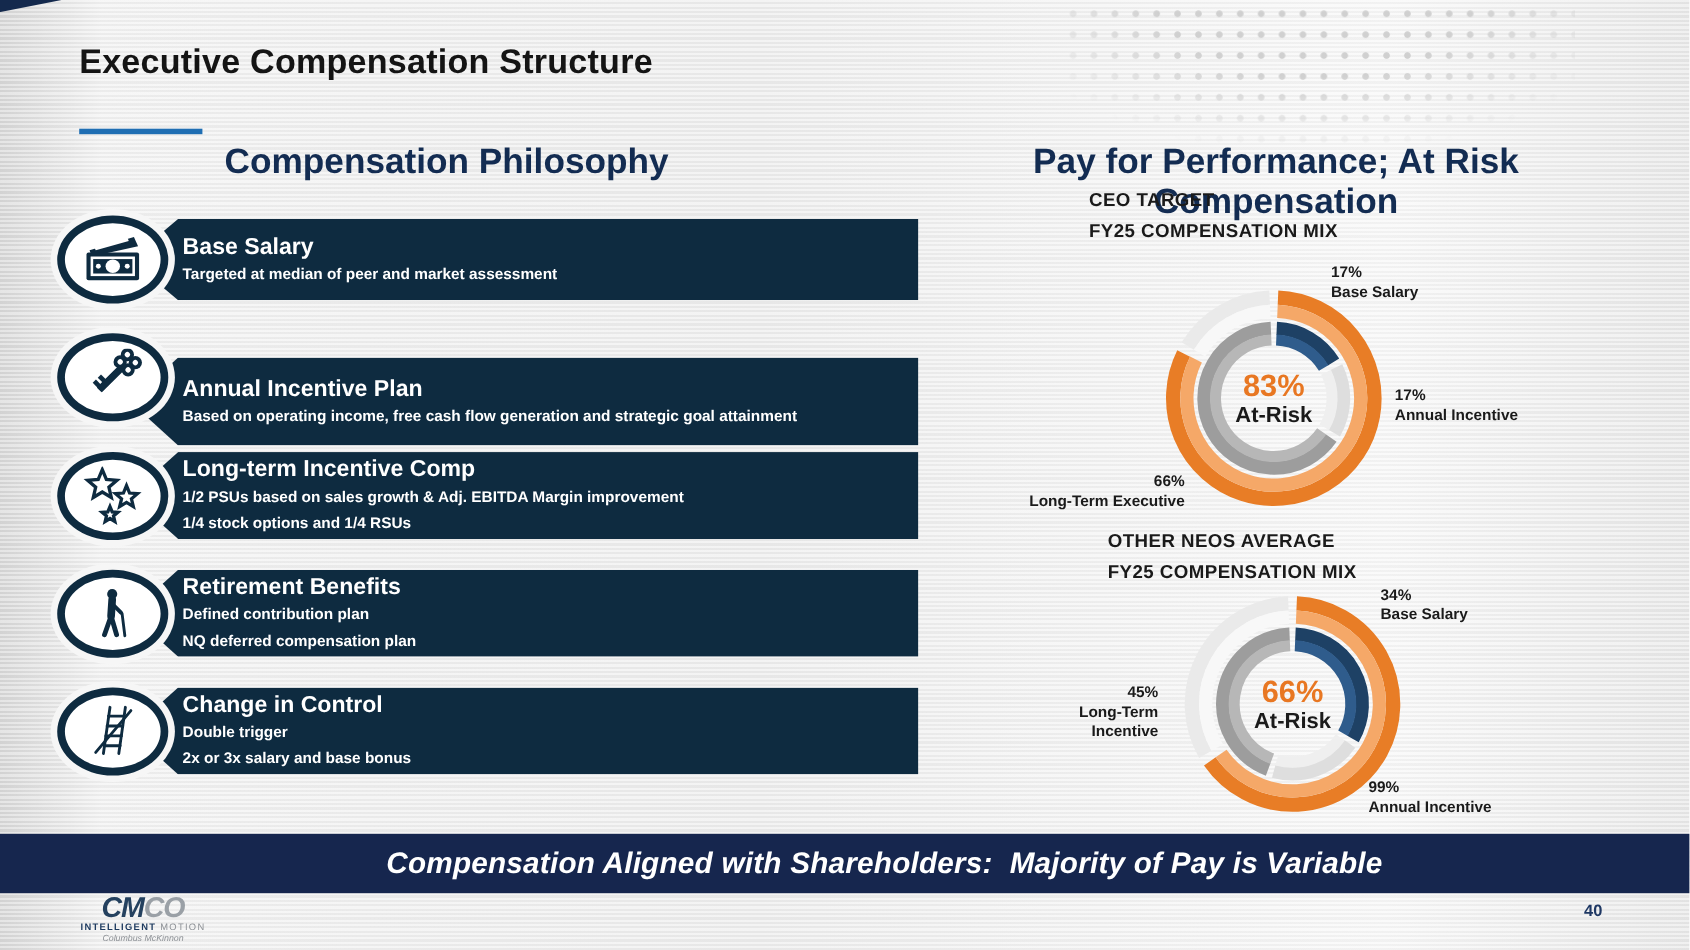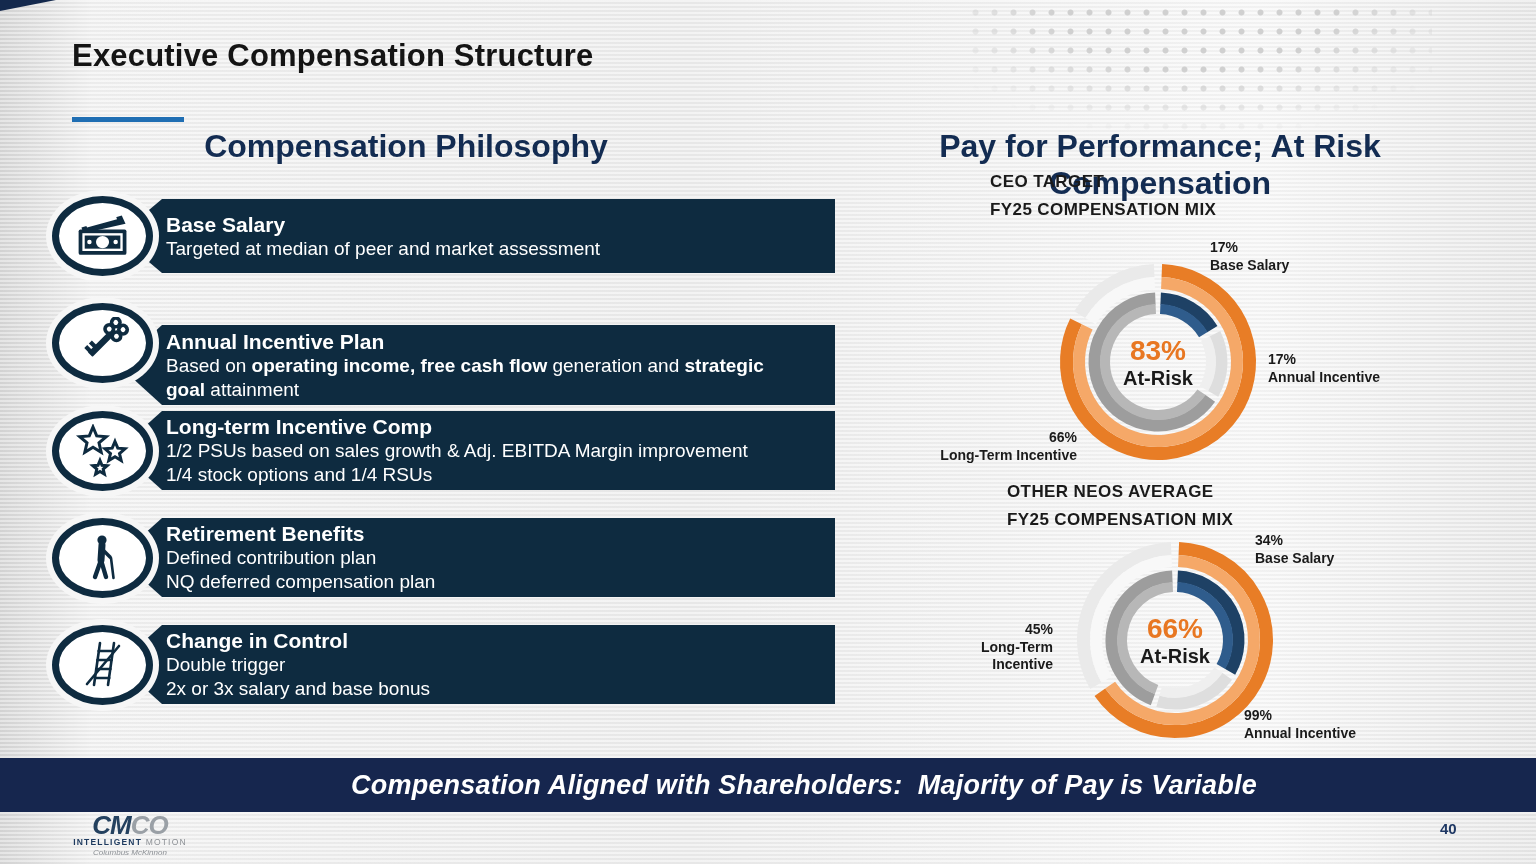--- a/index.html
+++ b/index.html
@@ -21,21 +21,21 @@
   .col-head{position:absolute;top:128px;font-size:32px;font-weight:700;color:#132c52;text-align:center;}
   .col-head.left{left:150px;width:512px;}
   .col-head.right{left:830px;width:660px;}
 
   
   .p-row{position:absolute;left:0;width:1536px;}
   .p-bar{position:absolute;left:118px;width:717px;background:#0e2b40;color:#fff;
     clip-path:polygon(44px 0,100% 0,100% 100%,44px 100%,0 50%);
     display:flex;flex-direction:column;justify-content:center;padding-left:48px;box-sizing:border-box;}
   .bar-title{font-size:21px;font-weight:700;line-height:25px;}
-  .bar-body{font-size:19px;line-height:24px;font-weight:400;}
+  .bar-body{font-size:14px;line-height:24px;font-weight:700;}
   .bar-body p{margin:0;}
   .p-icon{position:absolute;left:52px;width:101px;height:80px;background:#fff;border:7px solid #0e2b40;
     border-radius:50%;box-sizing:border-box;box-shadow:0 0 0 6px #f6f6f6;
     display:flex;align-items:center;justify-content:center;}
 
   
   .chart-title{position:absolute;font-size:17px;font-weight:700;color:#1a1a1a;text-align:left;
     line-height:28px;letter-spacing:.4px;}
   #ct0{left:990px;top:168px;width:330px;}
   #ct1{left:1007px;top:478px;width:340px;}
@@ -213,21 +213,21 @@
       <div class="callout c0-l0">
         <div>17%</div>
         <div>Base Salary</div>
       </div>
       <div class="callout c0-l1">
         <div>17%</div>
         <div>Annual Incentive</div>
       </div>
       <div class="callout c0-l2">
         <div>66%</div>
-        <div>Long-Term Incentive</div>
+        <div>Long-Term Executive</div>
       </div>
       <div class="chart-title" id="ct1">
         <div>OTHER NEOS AVERAGE</div>
         <div>FY25 COMPENSATION MIX</div>
       </div>
       <div class="donut-wrap" id="dw1"><svg width="210" height="210" viewBox="0 0 210 210">
     <path d="M 108.83 13.58 A 91.5 91.5 0 1 1 29.86 157.22" fill="none" stroke="#e87d26" stroke-width="13"></path>
           <path d="M 108.31 26.07 A 79 79 0 1 1 40.13 150.09" fill="none" stroke="#f5a868" stroke-width="12"></path>
           <path d="M 25.76 150.75 A 91.5 91.5 0 0 1 101.17 13.58" fill="none" stroke="#eaeaea" stroke-width="13"></path>
           <path d="M 36.58 144.50 A 79 79 0 0 1 101.69 26.07" fill="none" stroke="#f8f8f8" stroke-width="12"></path>

